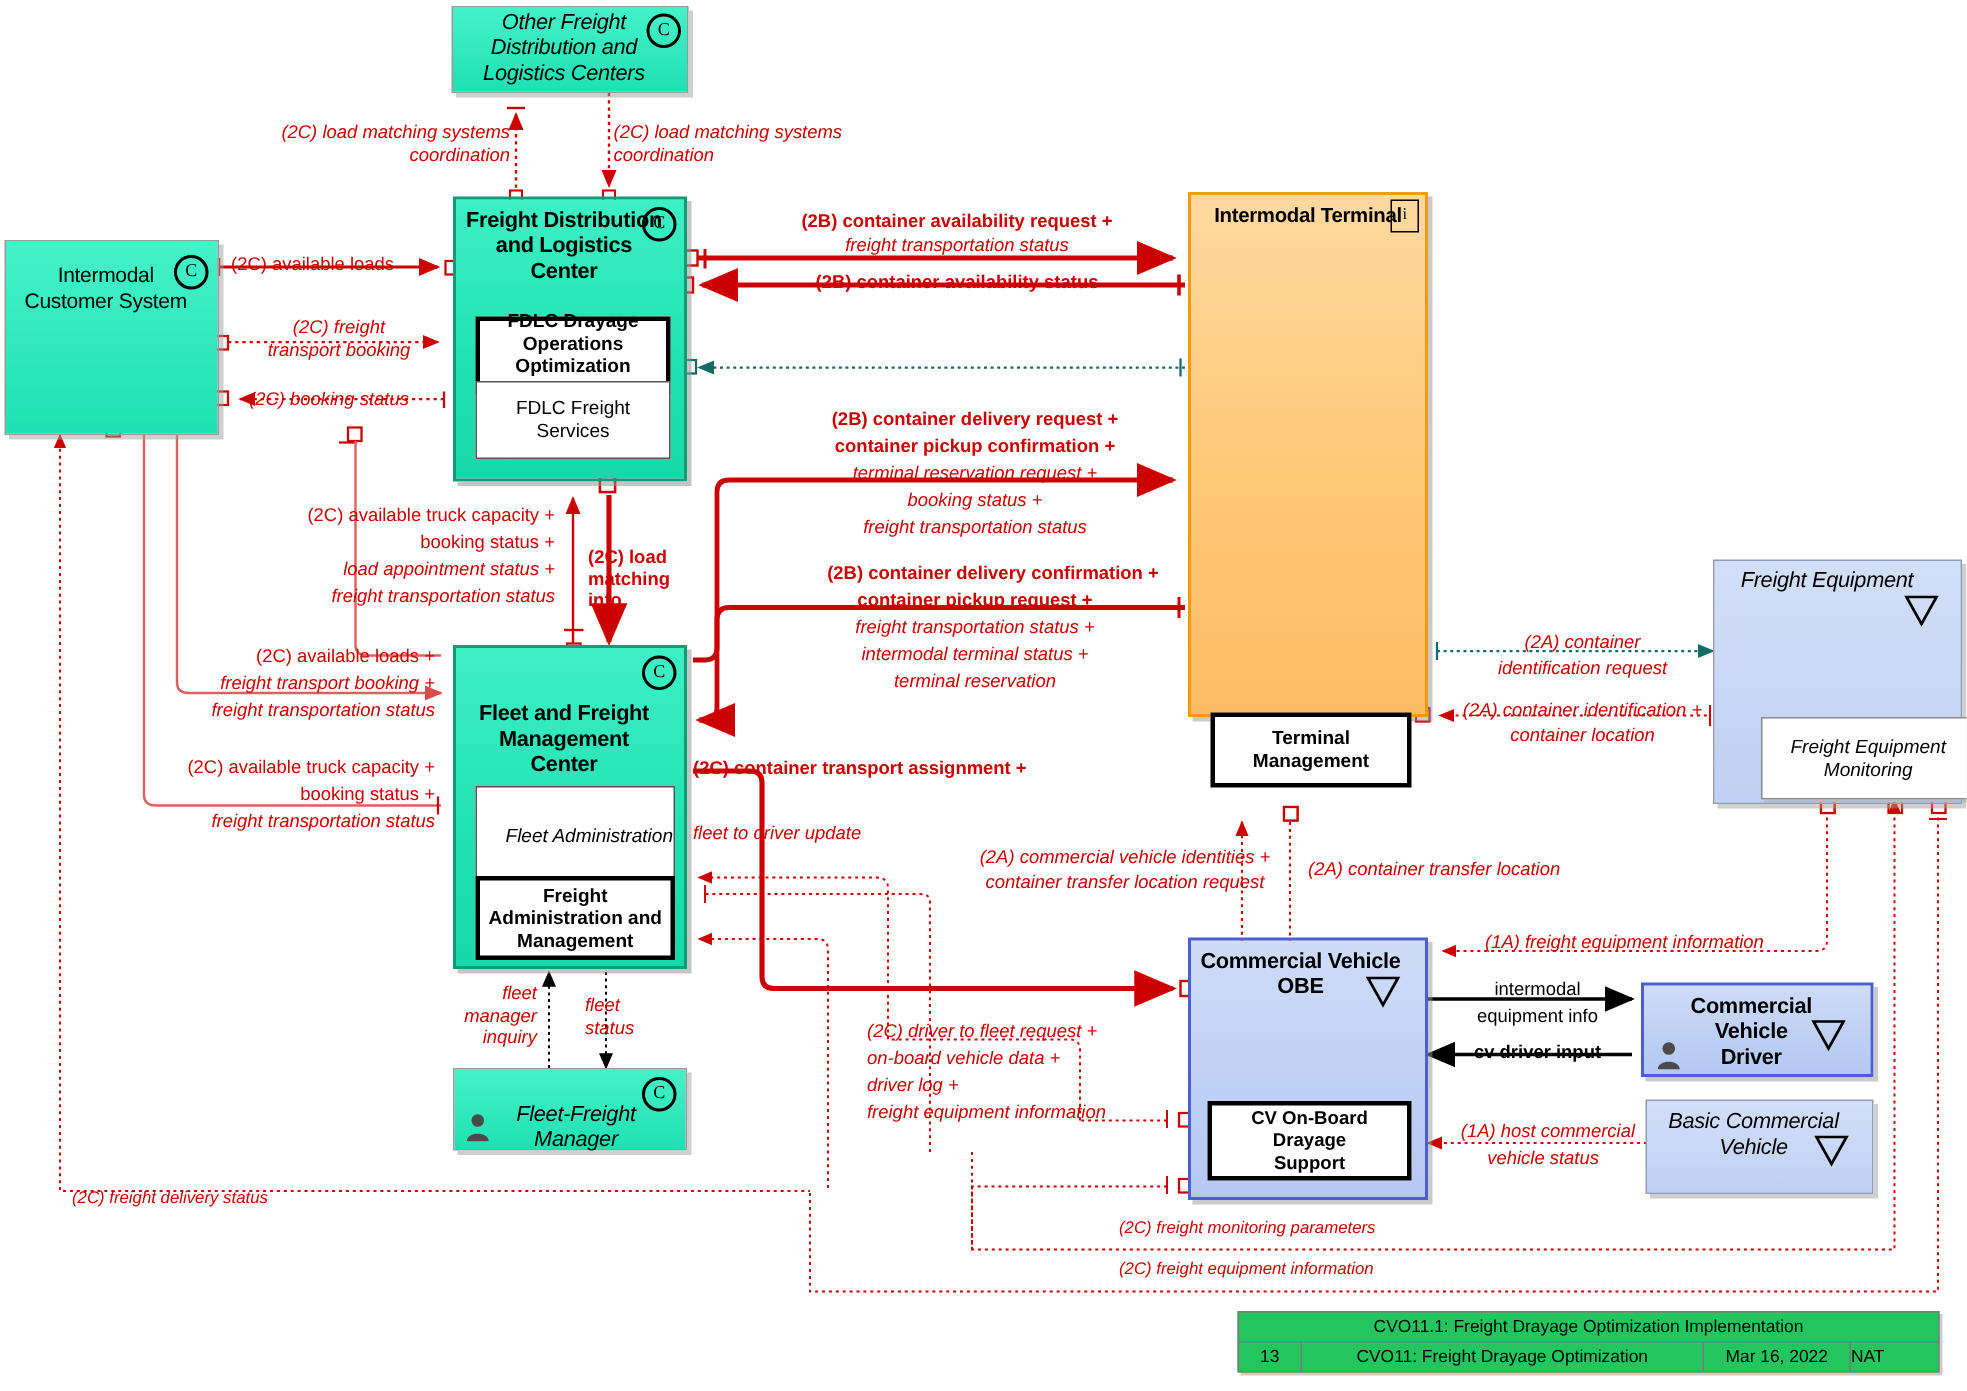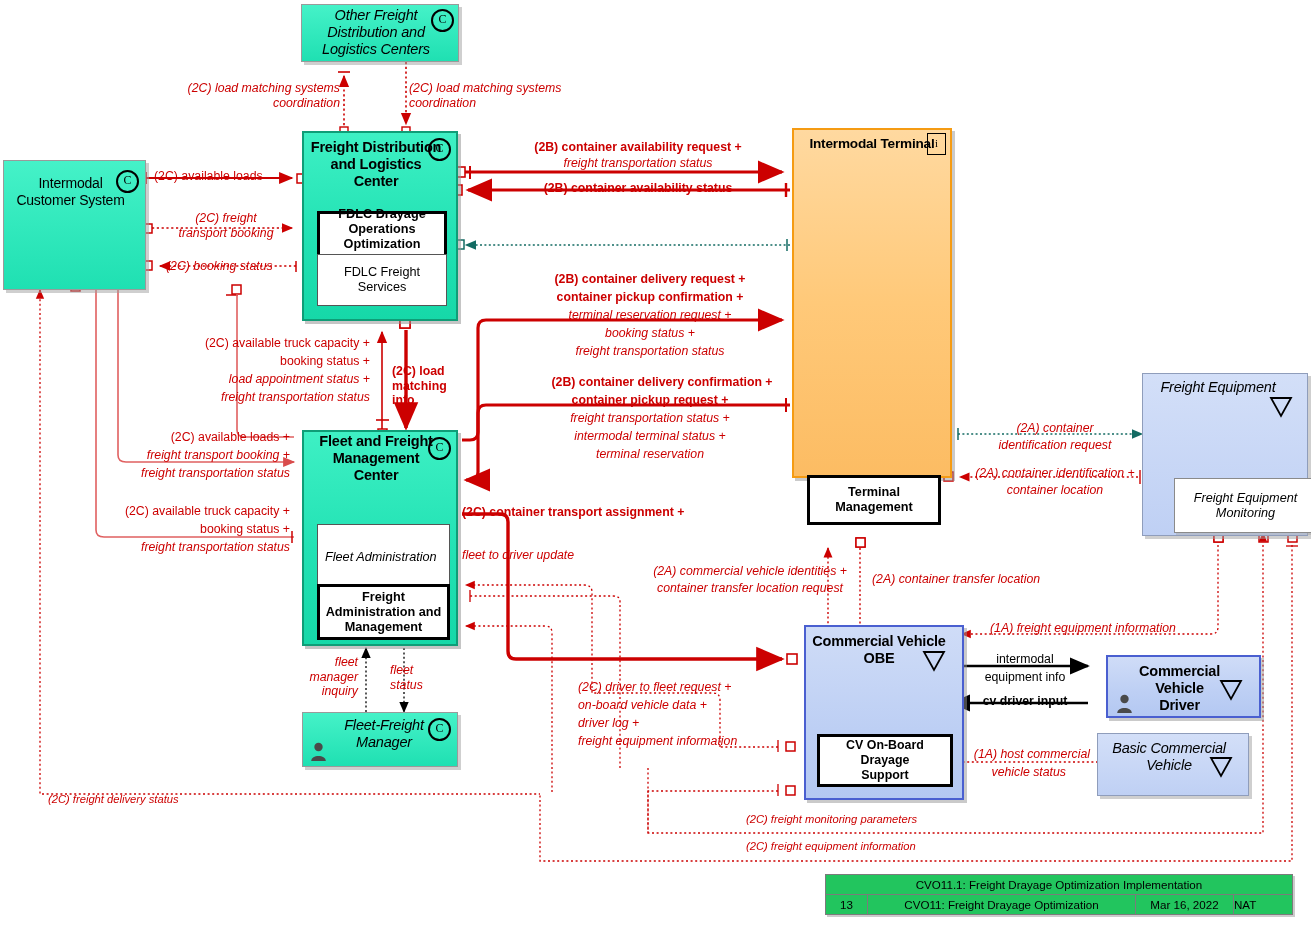--- a/index.html
+++ b/index.html
@@ -9,21 +9,21 @@
   svg.layer{position:absolute;left:0;top:0;width:1311px;height:927px;pointer-events:none;}
   .node{position:absolute;box-sizing:border-box;}
   
   .teal{background:linear-gradient(180deg,#3ef0c4 0%,#22e2b4 55%,#16d8a8 100%);
         border:2.5px solid #0f9d77;box-shadow:3px 3px 0 rgba(150,150,150,.55);}
   .teal-thin{background:linear-gradient(180deg,#45f2c8 0%,#1fe0b2 100%);
         border:1px solid #9a9a9a;box-shadow:3px 3px 0 rgba(160,160,160,.5);}
   .orange{background:linear-gradient(180deg,#ffd9a0 0%,#ffc979 50%,#fcbc63 100%);
         border:2.5px solid #f59b13;box-shadow:3px 3px 0 rgba(150,150,150,.5);}
   .blue{background:linear-gradient(180deg,#cfdcf7 0%,#bdcff4 60%,#b4c8f2 100%);
-        border:2.5px solid #4a5fd0;box-shadow:3px 3px 0 rgba(150,150,150,.5);margin-left:12px;}
+        border:2.5px solid #4a5fd0;box-shadow:3px 3px 0 rgba(150,150,150,.5);}
   .blue-thin{background:linear-gradient(180deg,#d3dff8 0%,#bfd0f4 100%);
         border:1px solid #8f9dbb;box-shadow:3px 3px 0 rgba(160,160,160,.5);}
   
   .ntitle{font-weight:bold;font-size:14.5px;color:#000;text-align:center;
           line-height:17px;padding:4px 14px 0 6px;letter-spacing:-.2px;}
   .ntitle.it{font-style:italic;font-weight:normal;font-size:14.5px;}
   
   .sub{position:absolute;box-sizing:border-box;background:#fff;
        display:flex;align-items:center;justify-content:center;text-align:center;
        font-size:12.7px;line-height:15px;color:#000;}
@@ -219,32 +219,32 @@
   </div>
 
   <div class="node orange" style="left:792px;top:128px;width:160px;height:350px;">
     <div class="ntitle" style="padding:5px 4px 0 4px;font-size:13.6px;">Intermodal Terminal</div>
     <div class="imark" style="right:4px;top:3px;">i</div>
     <div class="sub bold" style="left:13px;top:345px;width:134px;height:50px;white-space:pre-line;">Terminal
 Management</div>
   </div>
 
   <div class="node teal" style="left:302px;top:430px;width:156px;height:216px;">
-    <div class="ntitle" style="padding-top: 1px; white-space: pre-line;">Fleet and Freight
+    <div class="ntitle" style="padding-top: 20px; white-space: pre-line; margin-top: 16px;">Fleet and Freight
 Management
 Center</div>
     <div class="cmark" style="right:5px;top:5px;">C</div>
-    <div class="sub plain it" style="left:13px;top:92px;width:133px;height:66px;justify-content:flex-start;padding-left:7px;">Fleet Administration</div>
+    <div class="sub plain it" style="left:13px;top:92px;width:133px;height:66px;justify-content:flex-start;padding-left:19px;">Fleet Administration</div>
     <div class="sub bold" style="left:13px;top:152px;width:133px;height:56px;white-space:pre-line;">Freight
 Administration and
 Management</div>
   </div>
 
   <div class="node teal-thin" style="left:302px;top:712px;width:156px;height:55px;">
-    <div class="ntitle it" style="padding-top: 4px; padding-left: 22px; white-space: pre-line; font-style: italic;">Fleet-Freight
+    <div class="ntitle it" style="padding-top: 22px; padding-left: 22px; white-space: pre-line; font-style: italic;">Fleet-Freight
 Manager</div>
     <div class="cmark" style="right:6px;top:5px;">C</div>
     <svg class="person" style="left:7px;bottom:5px;" viewBox="0 0 17 19">
       <circle cx="8.5" cy="5" r="4.2" fill="#4a4a4a"></circle>
       <path d="M1.2,19 C1.2,12.2 15.8,12.2 15.8,19 Z" fill="#4a4a4a"></path>
     </svg>
   </div>
 
   <div class="node blue-thin" style="left:1142px;top:373px;width:166px;height:163px;">
     <div class="ntitle it" style="padding-top:5px;padding-right:20px;">Freight Equipment</div>

